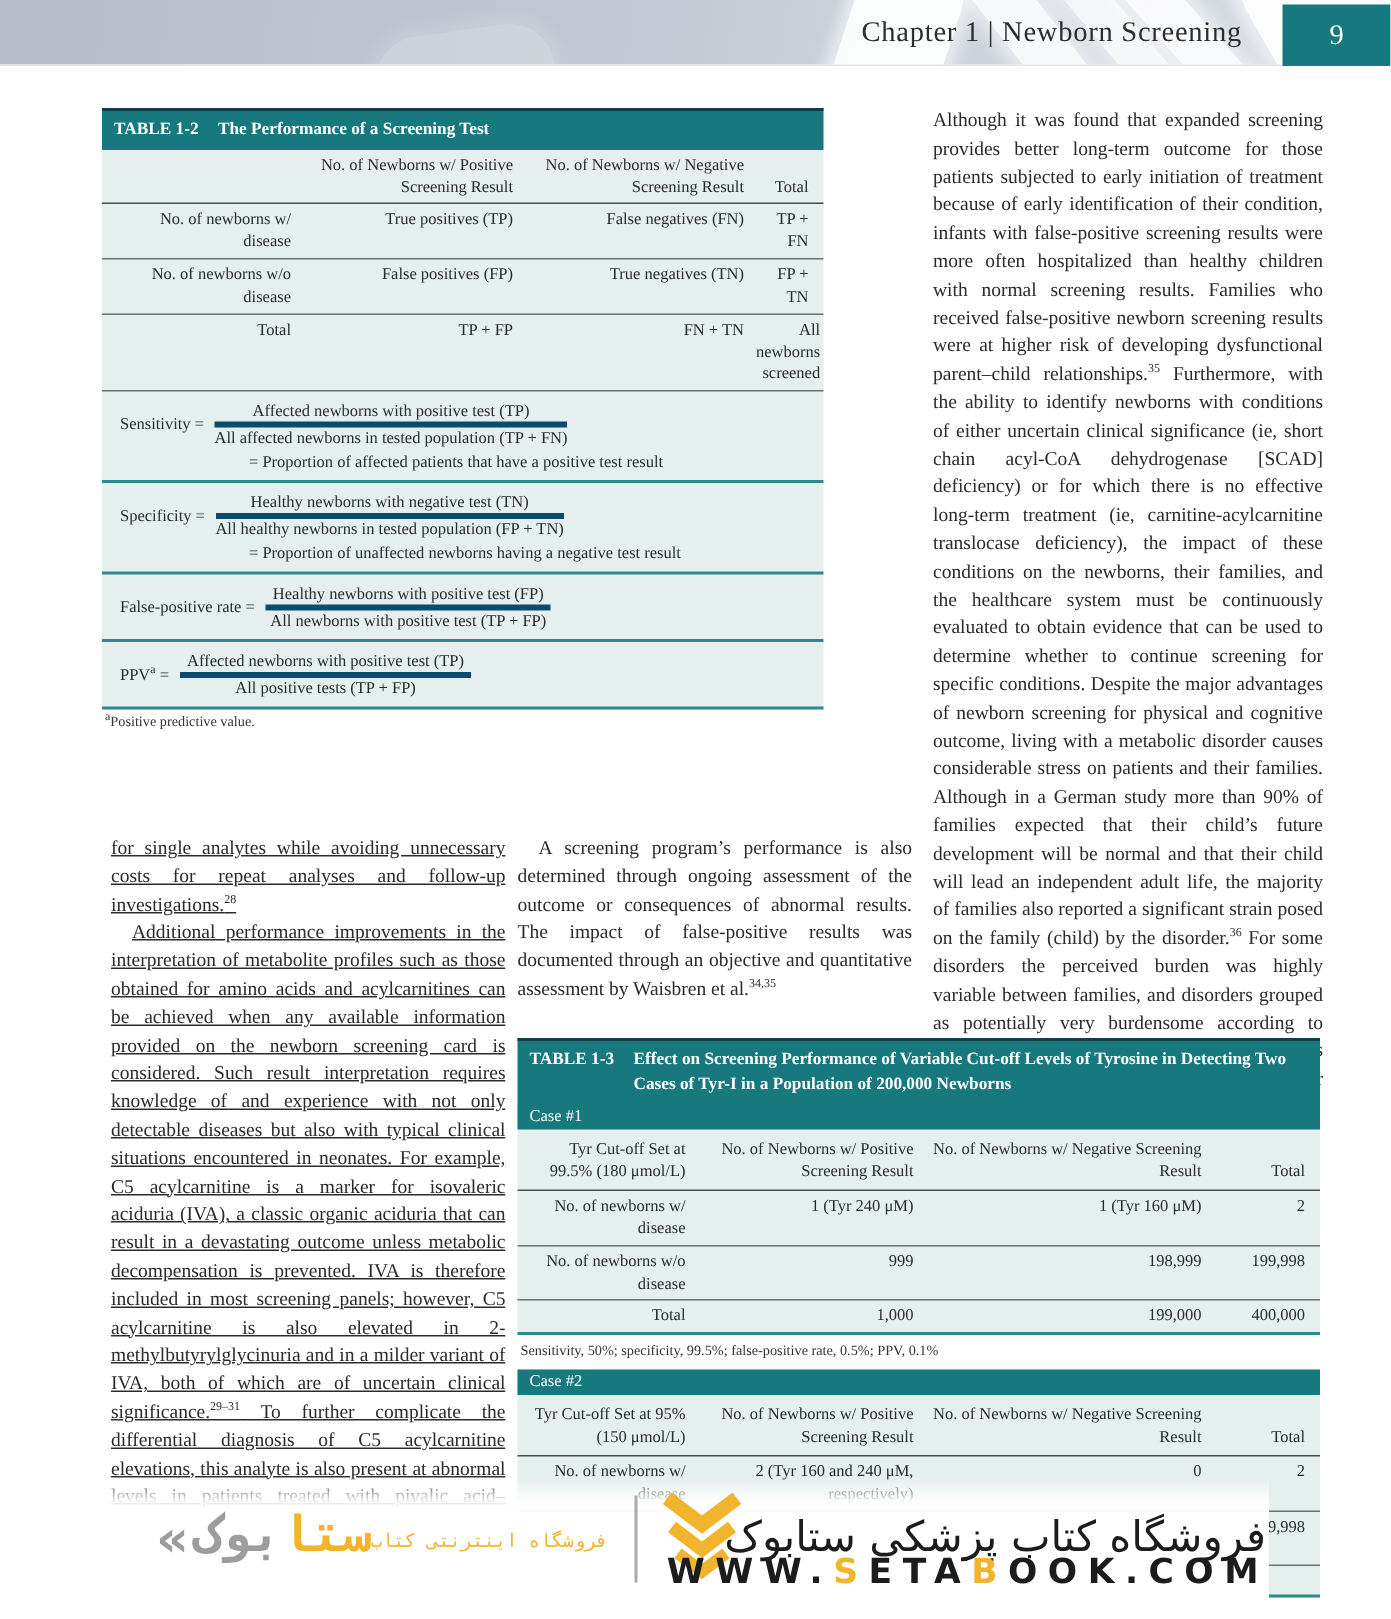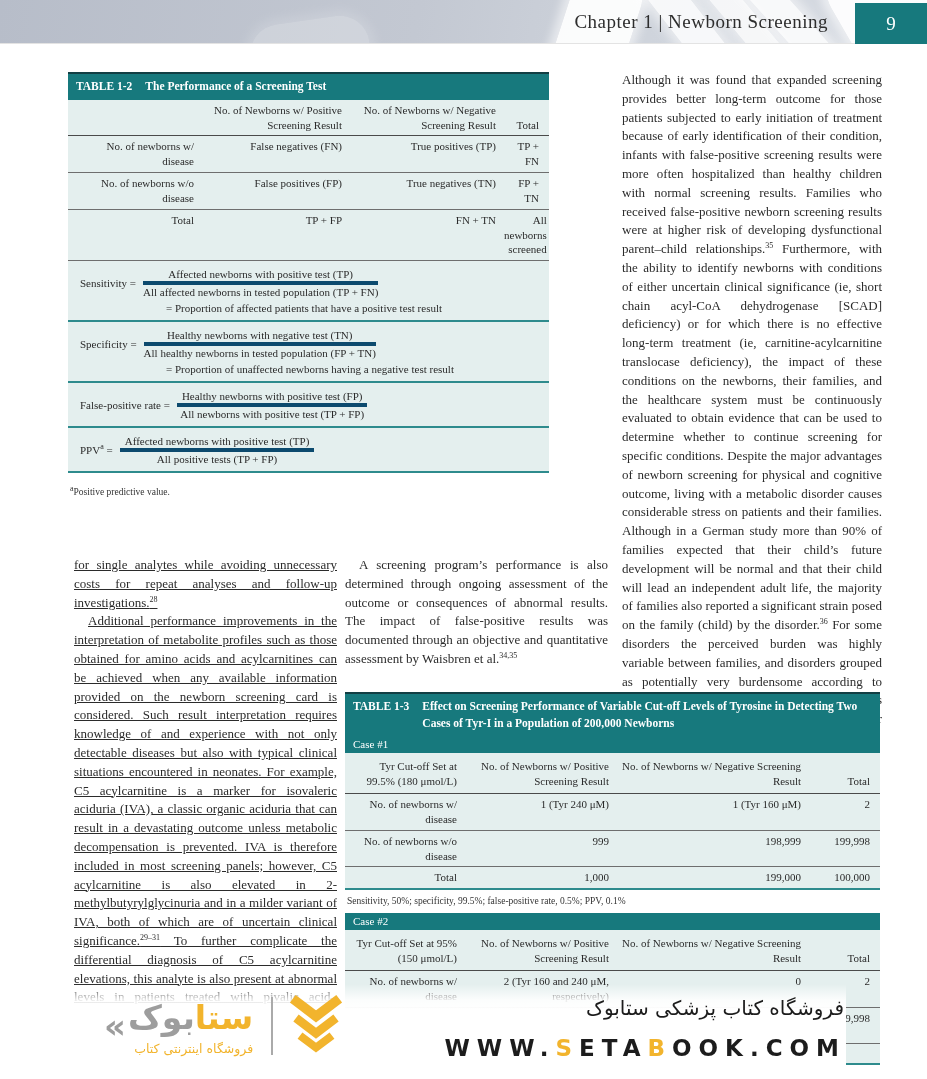--- a/index.html
+++ b/index.html
@@ -40,21 +40,21 @@
 
   
   .t12 { position:absolute; left:68px; top:72px; width:481px; }
   .formula { border-bottom:2px solid #2e8b8d; padding:7px 0 6px; font-size:11px; }
   .frac-line { display:flex; align-items:center; padding-left:12px; }
   .f-name { margin-right:7px; white-space:nowrap; }
   .frac { display:inline-flex; flex-direction:column; text-align:center; }
   .frac .num { border-bottom:4px solid #0c4a6e; padding:0 5px 1px; }
   .frac .den { padding-top:1px; }
   .f-prop { padding:4px 4px 0 98px; }
-  .t12-footnote { position:absolute; left:70px; top:487px; font-size:9.5px; color:#333; }
+  .t12-footnote { position:absolute; left:70px; top:477px; font-size:9.5px; color:#333; }
   sup { font-size:8px; line-height:0; vertical-align:super; }
 
   
   .bodycol { position:absolute; font-size:13px; line-height:18.8px; text-align:justify; }
   .bodycol p.indent { text-indent:14px; }
   .col-left { left:74px; top:556px; width:263px; height:452px; overflow:hidden;text-decoration:underline; }
   .col-mid  { left:345px; top:556px; width:263px; }
   .col-right{ left:622px; top:71px; width:260px; }
 
   
@@ -62,30 +62,30 @@
   .case-band { background:#17797d; color:#fff; font-size:11px; padding:2px 8px 3px; }
   .t13 .hdr-row .cell { padding-top:6px; padding-bottom:4px; }
   .case-note { background:#fff; font-size:9.5px; padding:6px 2px 7px; color:#333; }
   .total-strong { border-bottom:2px solid #2e8b8d !important; }
   .ghost-row { height:21px; background:#e4efee; border-bottom:2px solid #2e8b8d; }
 
   
   .footer { position:absolute; left:0; top:984px; width:846px; height:95px; z-index:5;
             background:linear-gradient(180deg, rgba(255,255,255,0) 0px, rgba(255,255,255,.88) 16px, #ffffff 26px);
             font-family:"DejaVu Sans", sans-serif; }
-  .store-name { position:absolute; right:2px; top:12px; font-size:20px; color:#1c1c1c; direction:rtl; }
+  .store-name { position:absolute; right:2px; top:24px; font-size:28px; color:#1c1c1c; direction:rtl; }
   .website { position:absolute; right:0px; top:51px; font-size:23px; font-weight:bold;
              letter-spacing:7px; color:#1c1c1c; white-space:nowrap; }
   .gold { color:#f2b42d; }
   .grayc { color:#9d9d9d; }
   .logo { position:absolute; left:104px; top:10px; display:flex; align-items:center; }
   .wordmark { display:flex; align-items:flex-start; line-height:1; }
   .logo-chev { font-size:34px; font-weight:bold; color:#9d9d9d; margin-right:2px; line-height:40px; }
   .wm-part { font-size:33px; font-weight:bold; line-height:44px; }
-  .logo-textblock { display:flex; flex-direction:column; align-items:flex-end; }
+  .logo-textblock { display:flex; align-items:center;font-family:Liberation Mono, monospace; }
   .tagline { font-size:12.5px; color:#f2b42d; margin-top:1px; direction:rtl; }
   .logo-divider { width:2px; height:58px; background:#aaaaaa; margin:0 14px 0 18px; }
   .emblem { width:58px; height:64px; }
 </style>
 </head>
 <body>
 
 <div class="page">
 
   <div class="banner">
@@ -108,22 +108,22 @@
     </div>
     <div class="tbody-bg">
       <div class="grid4 hdr-row">
         <div class="cell"></div>
         <div class="cell">No. of Newborns w/ Positive Screening Result</div>
         <div class="cell">No. of Newborns w/ Negative Screening Result</div>
         <div class="cell">Total</div>
       </div>
       <div class="grid4 data-row">
         <div class="cell">No. of newborns w/ disease</div>
+        <div class="cell">True positives (TP)</div>
         <div class="cell">False negatives (FN)</div>
-        <div class="cell">True positives (TP)</div>
         <div class="cell">TP + FN</div>
       </div>
       <div class="grid4 data-row">
         <div class="cell">No. of newborns w/o disease</div>
         <div class="cell">False positives (FP)</div>
         <div class="cell">True negatives (TN)</div>
         <div class="cell">FP + TN</div>
       </div>
       <div class="grid4 data-row">
         <div class="cell">Total</div>
@@ -211,21 +211,21 @@
       <div class="grid4 data-row">
         <div class="cell">No. of newborns w/o disease</div>
         <div class="cell">999</div>
         <div class="cell">198,999</div>
         <div class="cell">199,998</div>
       </div>
       <div class="grid4 data-row total-strong">
         <div class="cell">Total</div>
         <div class="cell">1,000</div>
         <div class="cell">199,000</div>
-        <div class="cell">100,000</div>
+        <div class="cell">400,000</div>
       </div>
     </div>
 
     <div class="case-note">Sensitivity, 50%; specificity, 99.5%; false-positive rate, 0.5%; PPV, 0.1%</div>
 
     <div class="tbody-bg">
       <div class="case-band">Case #2</div>
       <div class="grid4 hdr-row">
         <div class="cell">Tyr Cut-off Set at 95% (150 μmol/L)</div>
         <div class="cell">No. of Newborns w/ Positive Screening Result</div>

